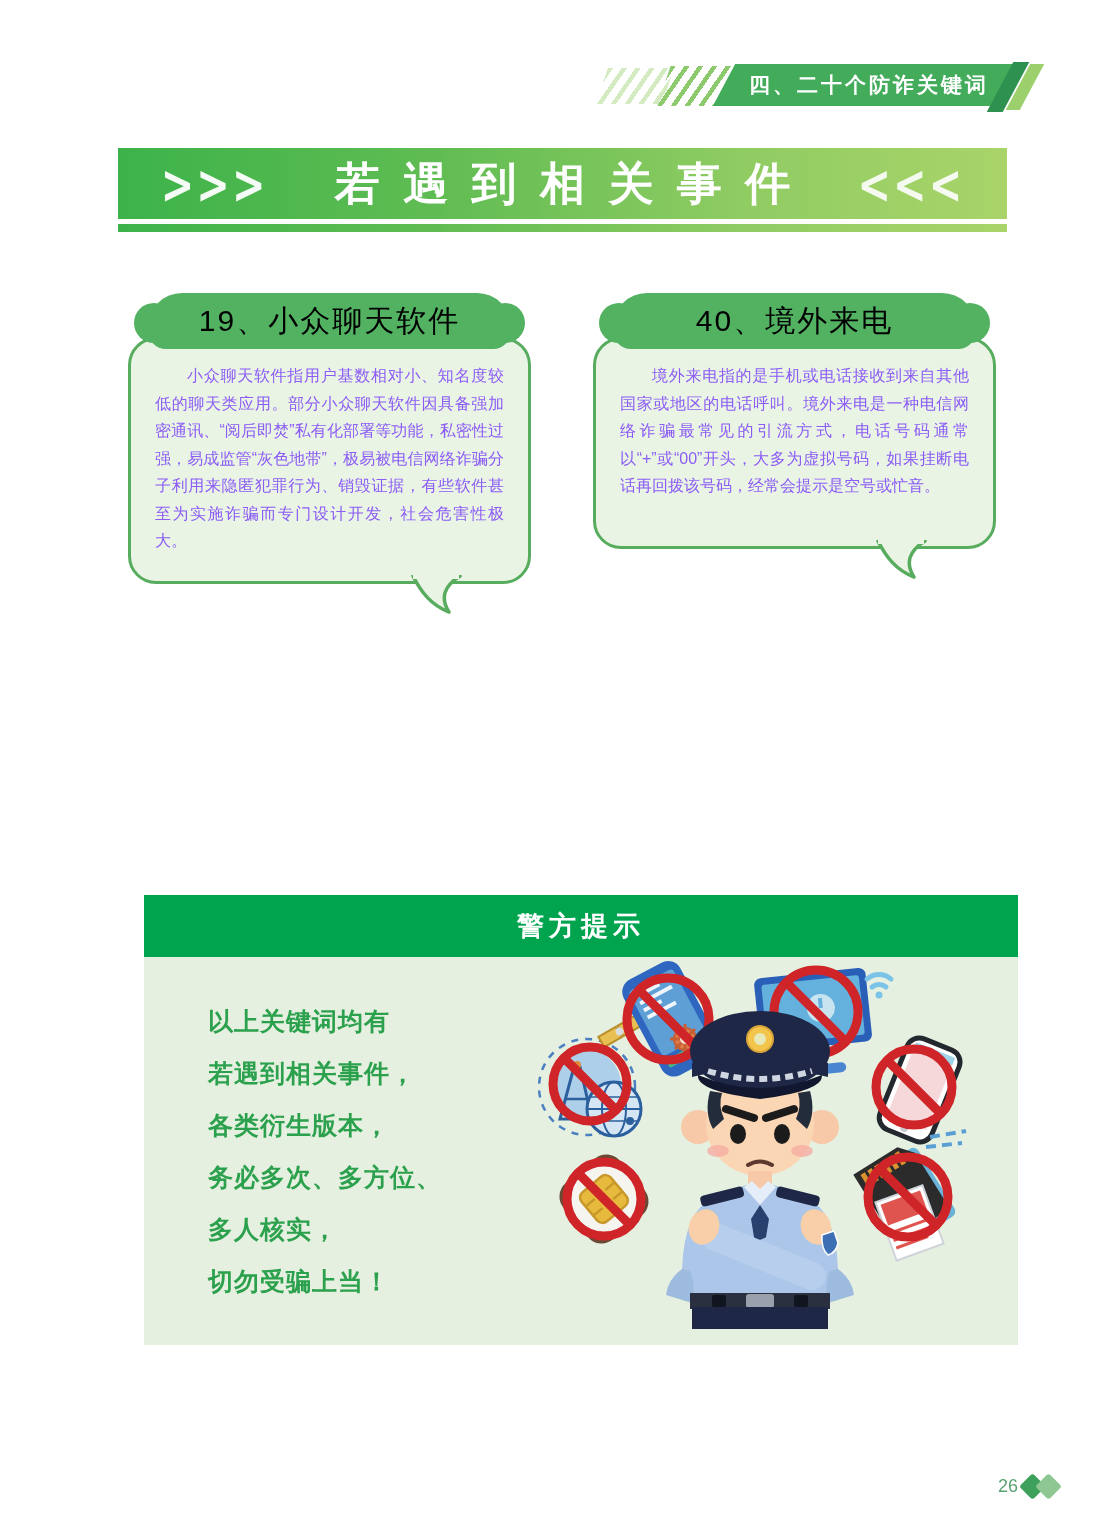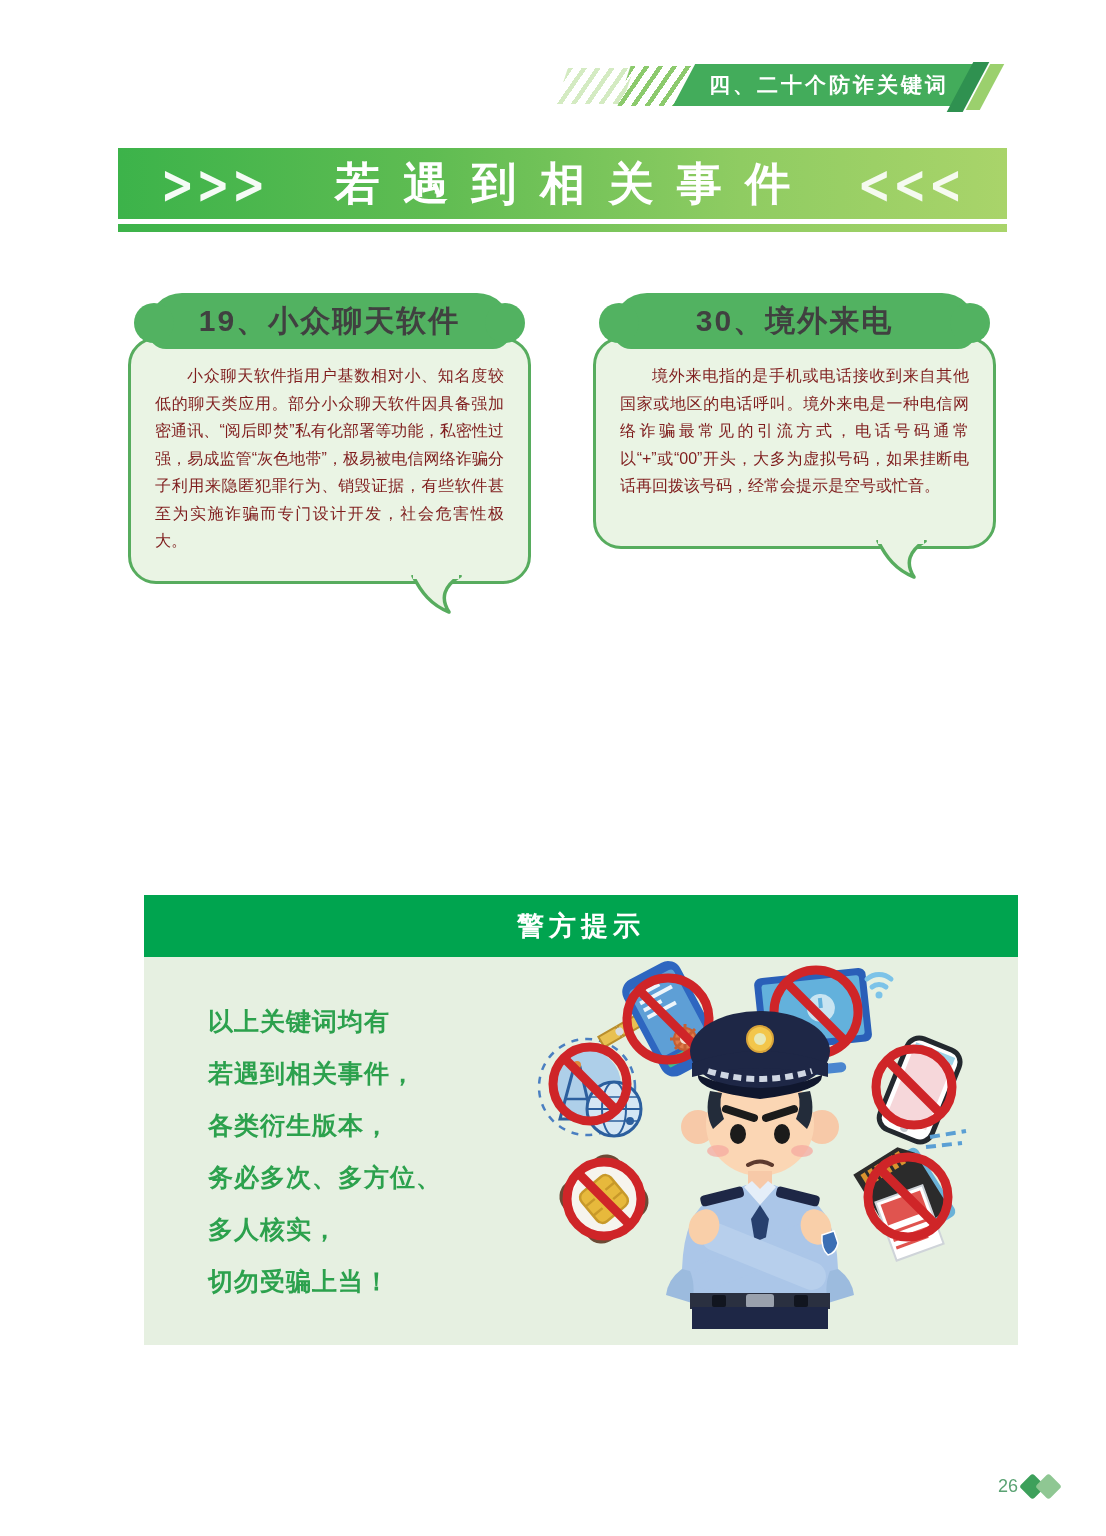--- a/index.html
+++ b/index.html
@@ -4,21 +4,21 @@
 <style>
   * { margin:0; padding:0; box-sizing:border-box; }
   html,body { background:#ffffff; }
   body {
     width:1106px; height:1536px; position:relative;
     font-family:"Liberation Sans", sans-serif;
     overflow:hidden;
   }
 
   
-  .top-header { position:absolute; top:62px; left:562px; width:460px; height:50px; }
+  .top-header { position:absolute; top:62px; left:602px; width:460px; height:50px; }
   .stripes { position:absolute; top:6px; left:0; width:66px; height:36px;
     background:repeating-linear-gradient(110deg,#d4ebc2 0 5px,transparent 5px 13px); transform:skewX(-18deg); }
   .stripes2 { position:absolute; top:4px; left:62px; width:66px; height:40px;
     background:repeating-linear-gradient(110deg,#8cca6d 0 5px,transparent 5px 13px); transform:skewX(-18deg); }
   .tr-banner { position:absolute; left:122px; top:2px; width:290px; height:42px; }
   .tr-banner-bg { position:absolute; inset:0; background:#43ac5b; transform:skewX(-28deg); }
   .tr-banner-text { position:absolute; inset:0; display:flex; align-items:center; justify-content:center;
     color:#ffffff; font-size:21px; font-weight:bold; letter-spacing:3px; }
   .ribbon-dark { position:absolute; left:398px; top:0; width:16px; height:50px; background:#2f9150; transform:skewX(-28deg); }
   .ribbon-light { position:absolute; left:416px; top:2px; width:14px; height:46px; background:#9bd06d; transform:skewX(-28deg); }
@@ -39,24 +39,24 @@
   
   .card { position:absolute; top:293px; width:403px; }
   .card.c1 { left:128px; }
   .card.c2 { left:593px; }
   .card-header { position:relative; z-index:2; width:90%; margin:0 auto; height:56px;
     background:#52b261; border-radius:34px 34px 18px 18px;
     display:flex; align-items:center; justify-content:center; }
   .card-header::before, .card-header::after { content:""; position:absolute; top:10px; width:40px; height:40px;
     border-radius:50%; background:#52b261; }
   .card-header::before { left:-14px; } .card-header::after { right:-14px; }
-  .card-title { position:relative; z-index:3; color:#404040; font-size:30px; font-weight:bold; letter-spacing:2px; }
+  .card-title { position:relative; z-index:3; color:#000000; font-size:30px; font-weight:normal; letter-spacing:2px; }
   .card-body { position:relative; z-index:1; margin-top:-12px; background:#eaf4e4;
     border:3.5px solid #57ac5e; border-radius:28px; padding:22px 24px 26px 24px; min-height:212px; }
-  .card-text { font-size:16px; line-height:1.72; color:#7f1d1d; text-align:justify; text-indent:2em; }
+  .card-text { font-size:16px; line-height:1.72; color:#8b5cf6; text-align:justify; text-indent:2em; }
   .tail { position:absolute; bottom:-36px; left:70%; width:54px; height:42px; z-index:0; }
 
   
   .tips { position:absolute; left:130px; top:895px; width:888px; height:450px;padding-left:14px; }
   .tips-header { height:62px; background:#00a44f; display:flex; align-items:center; justify-content:center; }
   .tips-title { color:#ffffff; font-size:27px; font-weight:bold; letter-spacing:5px; }
   .tips-body { position:relative; height:388px; background:#e6f0e1; }
   .tips-lines { position:absolute; left:64px; top:48px; display:flex; flex-direction:column; gap:19px; }
   .tips-line { color:#2ca14d; font-size:25px; font-weight:bold; letter-spacing:1px; }
   .illus { position:absolute; left:378px; top:2px; width:455px; height:370px; }
@@ -97,21 +97,21 @@
     <p class="card-text">小众聊天软件指用户基数相对小、知名度较低的聊天类应用。部分小众聊天软件因具备强加密通讯、“阅后即焚”私有化部署等功能，私密性过强，易成监管“灰色地带”，极易被电信网络诈骗分子利用来隐匿犯罪行为、销毁证据，有些软件甚至为实施诈骗而专门设计开发，社会危害性极大。</p>
     <svg class="tail" viewBox="0 0 54 42">
       <path d="M4,1 C12,17 22,30 40,37 C31,23 35,11 51,1 Z" fill="#eaf4e4" stroke="#57ac5e" stroke-width="3.5" stroke-linejoin="round"></path>
       <rect x="4" y="0" width="46" height="4" fill="#eaf4e4"></rect>
     </svg>
   </div>
 </div>
 
 <div class="card c2">
   <div class="card-header">
-    <span class="card-title">30、境外来电</span>
+    <span class="card-title">40、境外来电</span>
   </div>
   <div class="card-body">
     <p class="card-text">境外来电指的是手机或电话接收到来自其他国家或地区的电话呼叫。境外来电是一种电信网络诈骗最常见的引流方式，电话号码通常以“+”或“00”开头，大多为虚拟号码，如果挂断电话再回拨该号码，经常会提示是空号或忙音。</p>
     <svg class="tail" viewBox="0 0 54 42">
       <path d="M4,1 C12,17 22,30 40,37 C31,23 35,11 51,1 Z" fill="#eaf4e4" stroke="#57ac5e" stroke-width="3.5" stroke-linejoin="round"></path>
       <rect x="4" y="0" width="46" height="4" fill="#eaf4e4"></rect>
     </svg>
   </div>
 </div>
 

